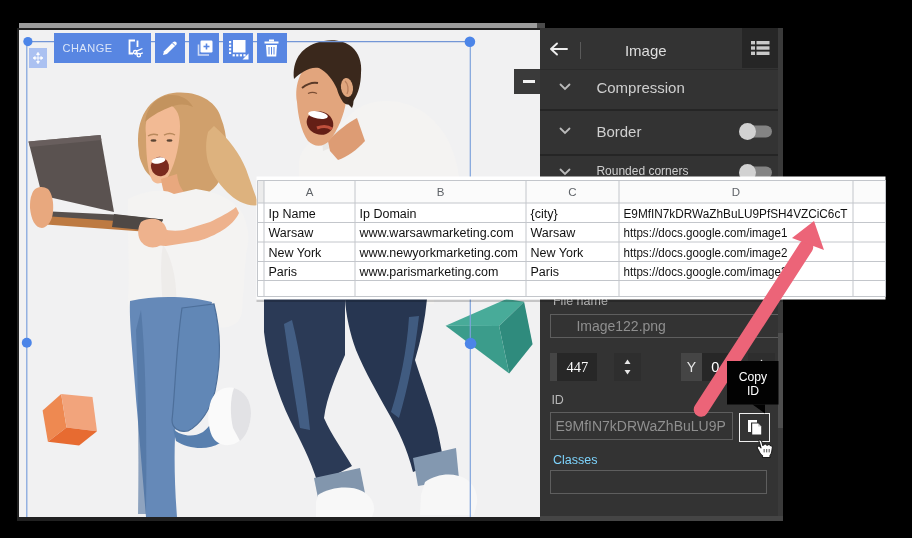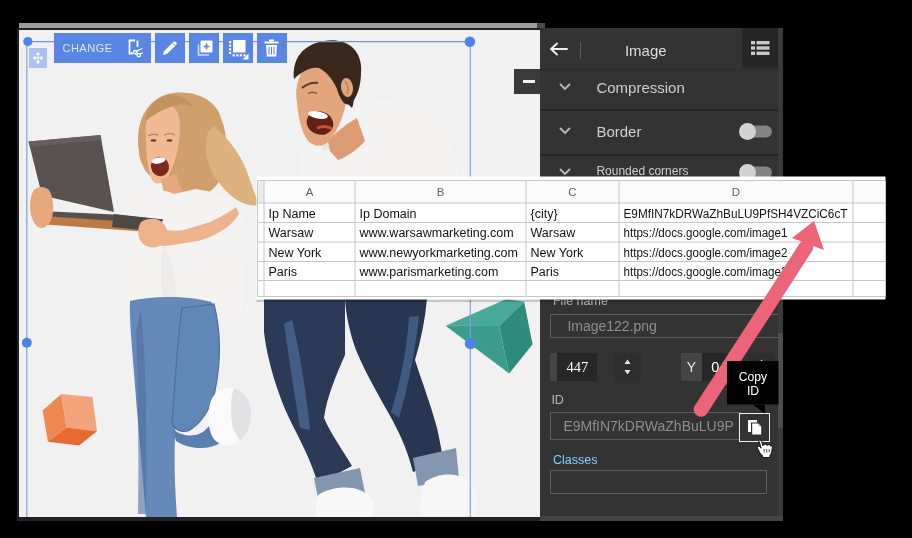--- a/index.html
+++ b/index.html
@@ -237,21 +237,21 @@
       <path d="M1.5,1.5 L6,6 L10.5,1.5" stroke="#bbbbbb" stroke-width="1.8" fill="none" stroke-linecap="round"></path>
     </svg>
     <div class="abs" style="left:56px;top:136px;font-size:12px;color:#cfcfcf;">Rounded corners</div>
     <svg class="abs" style="left:198px;top:135px;" width="37" height="19" viewBox="0 0 37 19">
       <rect x="3" y="3.5" width="31" height="12" rx="6" fill="#848484"></rect>
       <circle cx="9.5" cy="9.5" r="8.5" fill="#d2d2d2"></circle>
     </svg>
 
     <div class="abs" style="left:12.6px;top:266px;font-size:12.5px;color:#b8b8b8;">File name</div>
     <div class="abs" style="left:10px;top:286px;width:215px;height:22px;border:1px solid #5e5e5e;
-         font-size:14px;color:#8f8f8f;line-height:22px;padding-left:16px;">Image122.png</div>
+         font-size:14px;color:#8f8f8f;line-height:22px;padding-left:25px;">Image122.png</div>
 
     <div class="abs" style="left:10px;top:325px;width:23.5px;height:28px;background:#454545;color:#e8e8e8;
          font-size:14px;display:flex;align-items:center;justify-content:center;">X</div>
     <div class="abs" style="left:17px;top:325px;width:40px;height:28px;background:#272727;color:#fff;
          font-size:14.5px;display:flex;align-items:center;justify-content:center;font-family:Liberation Serif, serif;">447</div>
     <div class="abs" style="left:73.5px;top:325px;width:27px;height:28px;background:#2e2e2e;">
       <svg width="27" height="28" viewBox="0 0 27 28">
           <g fill="#e8e8e8">
         <path d="M13.5,6.5 L16.5,11 L10.5,11 Z"></path>
             <path d="M13.5,21.5 L16.5,17 L10.5,17 Z"></path>
@@ -266,21 +266,21 @@
       <svg width="27" height="28" viewBox="0 0 27 28">
           <g fill="#e8e8e8">
         <path d="M13.5,6.5 L16.5,11 L10.5,11 Z"></path>
             <path d="M13.5,21.5 L16.5,17 L10.5,17 Z"></path>
       </g>
         </svg>
     </div>
 
     <div class="abs" style="left:11px;top:365px;font-size:12.5px;color:#b8b8b8;">ID</div>
     <div class="abs" style="left:10px;top:384px;width:176.5px;height:26px;border:1px solid #5e5e5e;
-         font-size:14px;color:#8f8f8f;line-height:26px;padding-left:12px;overflow:hidden;white-space:nowrap;">E9MfIN7kDRWaZhBuLU9P</div>
+         font-size:14px;color:#8f8f8f;line-height:26px;padding-left:4px;overflow:hidden;white-space:nowrap;">E9MfIN7kDRWaZhBuLU9P</div>
 
     <div class="abs" style="left:198.6px;top:384.5px;width:29px;height:27px;border:1.6px solid #efefef;background:#333;">
       <svg class="abs" style="left:7px;top:5px;" width="16" height="17" viewBox="0 0 16 17">
         <rect x="1" y="1" width="9" height="12" fill="#ffffff"></rect>
         <rect x="4" y="3.5" width="10.5" height="13" fill="#333333"></rect>
         <path d="M5.2,4.6 L11.2,4.6 L14.2,7.6 L14.2,15.4 L5.2,15.4 Z" fill="#ffffff"></path>
         <path d="M11.2,4.6 L11.2,7.6 L14.2,7.6 Z" fill="#c9c9c9"></path>
       </svg>
     </div>
 

